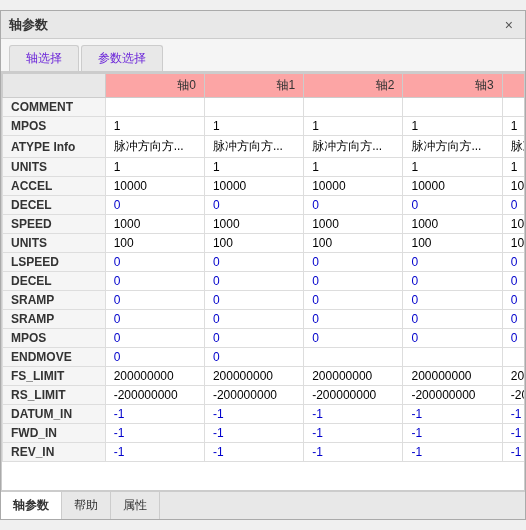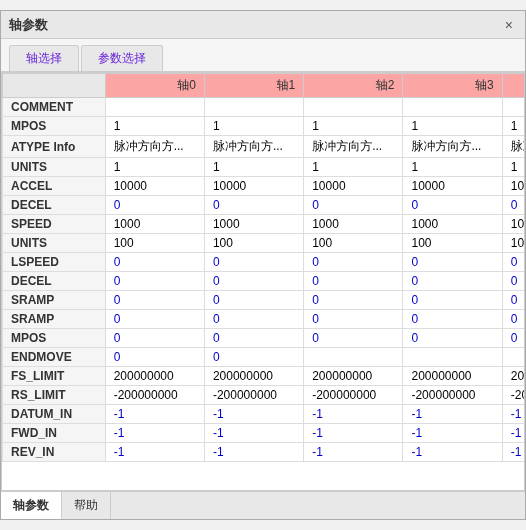--- a/index.html
+++ b/index.html
@@ -309,14 +309,15 @@
               <td style="color: rgb(0, 0, 204);">-1</td>
             </tr>
           </tbody>
       </table>
     </div>
   </div>
 
   <div class="bottom-tabs">
     <div class="bottom-tab active">轴参数</div>
     <div class="bottom-tab">帮助</div>
+    <div class="bottom-tab">属性</div>
   </div>
 </div>
 
 </body></html>

